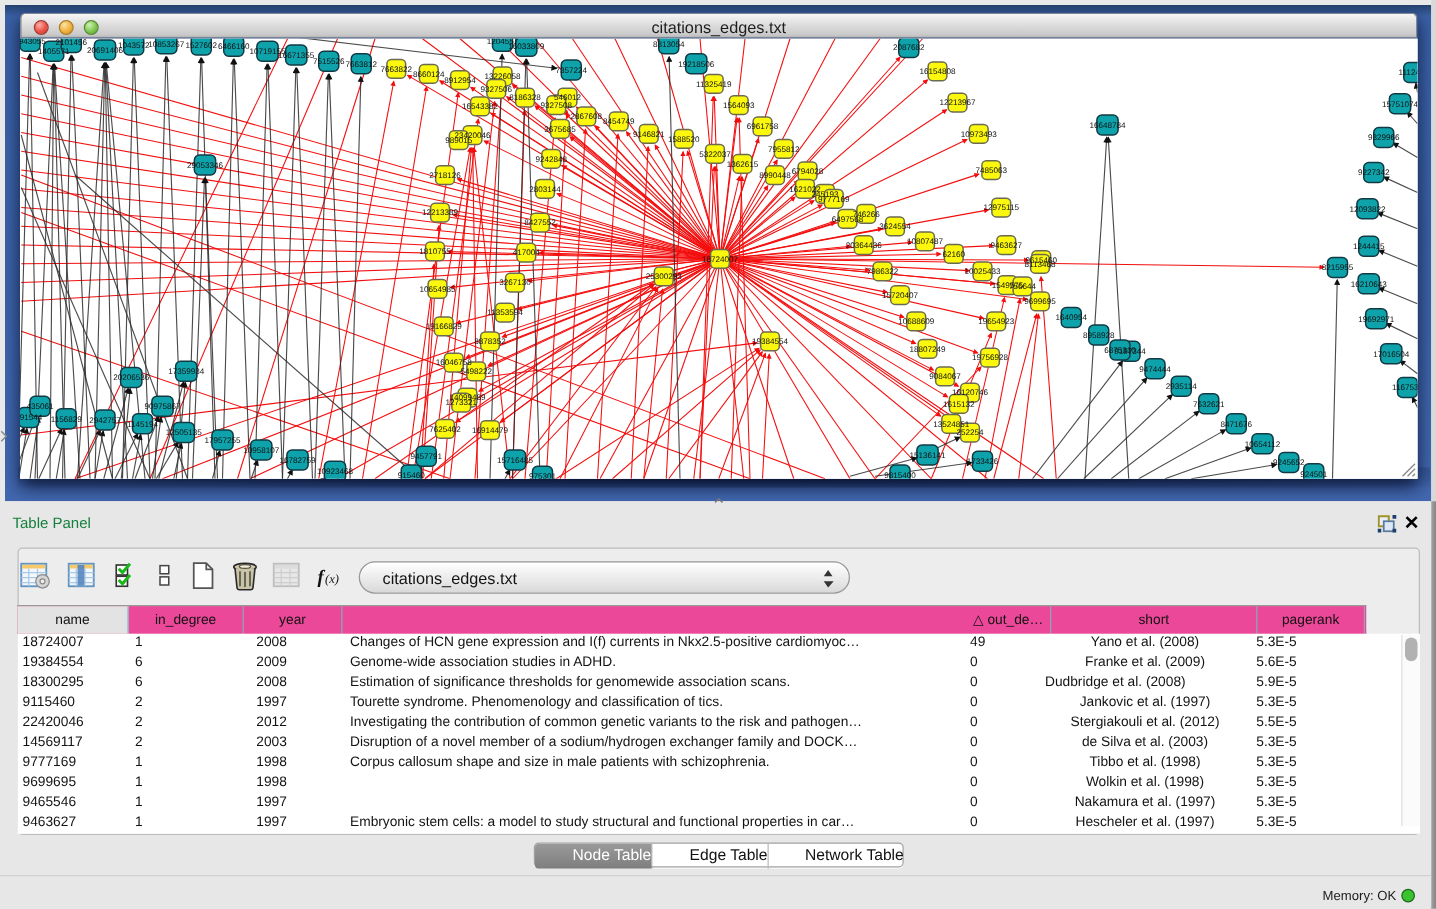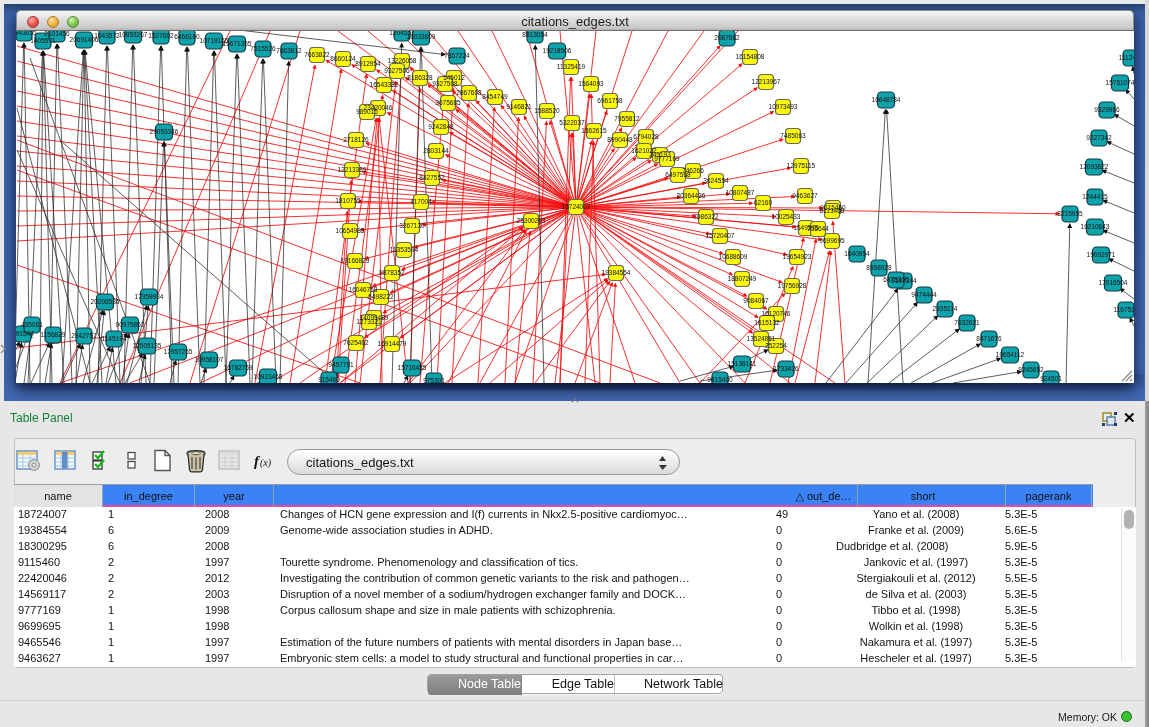--- a/index.html
+++ b/index.html
@@ -23,21 +23,21 @@
 #tptitle{position:absolute;left:10px;top:411px;font-size:12px;color:#15803d}
 #floatico{position:absolute;left:1102px;top:411px}
 #closeico{position:absolute;left:1123px;top:409px;font-size:15px;font-weight:bold;color:#000}
 #innerbox{position:absolute;left:14px;top:438px;width:1122px;height:230px;background:#ededed;
   border:1px solid #bdbdbd;border-radius:4px}
 #toolbar{position:absolute;left:14px;top:448px;height:34px}
 #combo{position:absolute;left:287px;top:449px;width:393px;height:26px;border-radius:13px;
   background:linear-gradient(#ffffff,#ececec 50%,#d9d9d9);border:1px solid #989898;
   box-shadow:inset 0 1px 0 #fff}
 #combo span{position:absolute;left:18px;top:5px;font-size:13px;color:#141414}
-#thead{position:absolute;left:14px;top:484px;width:1079px;height:23px;background:#3b82f6;
+#thead{position:absolute;left:14px;top:484px;width:1079px;height:23px;background:#ec4899;
   border-top:1px solid #9a9a9a;border-bottom:2px solid #ec4899;font-size:11px;color:#111}
 #thead div{position:absolute;top:0;height:22px;line-height:22px;text-align:center;
   border-right:1px solid #88a8b8}
 #tbody{position:absolute;left:14px;top:507px;width:1122px;height:160px;background:#fff}
 .tr{position:absolute;left:0;width:1122px;height:16px;font-size:11px;color:#131313}
 .tr span{position:absolute;top:1px;white-space:nowrap}
 #vscroll{position:absolute;left:1121px;top:508px;width:15px;height:153px;background:#fbfbfb;
   border-left:1px solid #e0e0e0}
 #vthumb{position:absolute;left:2px;top:2px;width:10px;height:19px;border-radius:5px;background:#b2b2b2}
 #tabs{position:absolute;left:427px;top:674px;width:296px;height:20px;background:#fff;
@@ -688,21 +688,21 @@
       <span>citations_edges.txt</span>
     <svg style="position:absolute;right:12px;top:5px" width="9" height="16" viewBox="0 0 9 16">
       <path d="M4.5 1L8 6H1z" fill="#333"></path>
         <path d="M4.5 15L1 10h8z" fill="#333"></path>
     </svg>
   </div>
   <div id="thead">
     <div class="thgray" style="left:0;width:89px">name</div>
     <div style="left:89px;width:92px">in_degree</div>
     <div style="left:181px;width:79px">year</div>
-    <div style="left:776px;width:68px">△ out_de…</div>
+    <div style="left:759px;width:68px">△ out_de…</div>
     <div style="left:827px;width:165px">short</div>
     <div style="left:992px;width:86px">pagerank</div>
   </div>
   <div id="tbody">
 <div class="tr" style="top:0px">
         <span style="left:4px">18724007</span>
         <span style="left:94px">1</span>
         <span style="left:191px">2008</span>
         <span style="left:266px">Changes of HCN gene expression and I(f) currents in Nkx2.5-positive cardiomyoc…</span>
         <span style="left:762px">49</span>
@@ -715,20 +715,21 @@
         <span style="left:191px">2009</span>
         <span style="left:266px">Genome-wide association studies in ADHD.</span>
         <span style="left:762px">0</span>
         <span style="left:822px;width:160px;text-align:center">Franke et al. (2009)</span>
         <span style="left:991px">5.6E-5</span>
       </div>
 <div class="tr" style="top:32px">
         <span style="left:4px">18300295</span>
         <span style="left:94px">6</span>
         <span style="left:191px">2008</span>
+        <span style="left:266px">Estimation of significance thresholds for genomewide association scans.</span>
         <span style="left:762px">0</span>
         <span style="left:822px;width:160px;text-align:left">Dudbridge et al. (2008)</span>
         <span style="left:991px">5.9E-5</span>
       </div>
 <div class="tr" style="top:48px">
         <span style="left:4px">9115460</span>
         <span style="left:94px">2</span>
         <span style="left:191px">1997</span>
         <span style="left:266px">Tourette syndrome. Phenomenology and classification of tics.</span>
         <span style="left:762px">0</span>
@@ -767,21 +768,20 @@
         <span style="left:94px">1</span>
         <span style="left:191px">1998</span>
         <span style="left:762px">0</span>
         <span style="left:822px;width:160px;text-align:center">Wolkin et al. (1998)</span>
         <span style="left:991px">5.3E-5</span>
       </div>
 <div class="tr" style="top:128px">
         <span style="left:4px">9465546</span>
         <span style="left:94px">1</span>
         <span style="left:191px">1997</span>
-        <span style="left:266px">Estimation of the future numbers of patients with mental disorders in Japan base…</span>
         <span style="left:762px">0</span>
         <span style="left:822px;width:160px;text-align:center">Nakamura et al. (1997)</span>
         <span style="left:991px">5.3E-5</span>
       </div>
 <div class="tr" style="top:144px">
         <span style="left:4px">9463627</span>
         <span style="left:94px">1</span>
         <span style="left:191px">1997</span>
         <span style="left:266px">Embryonic stem cells: a model to study structural and functional properties in car…</span>
         <span style="left:762px">0</span>

